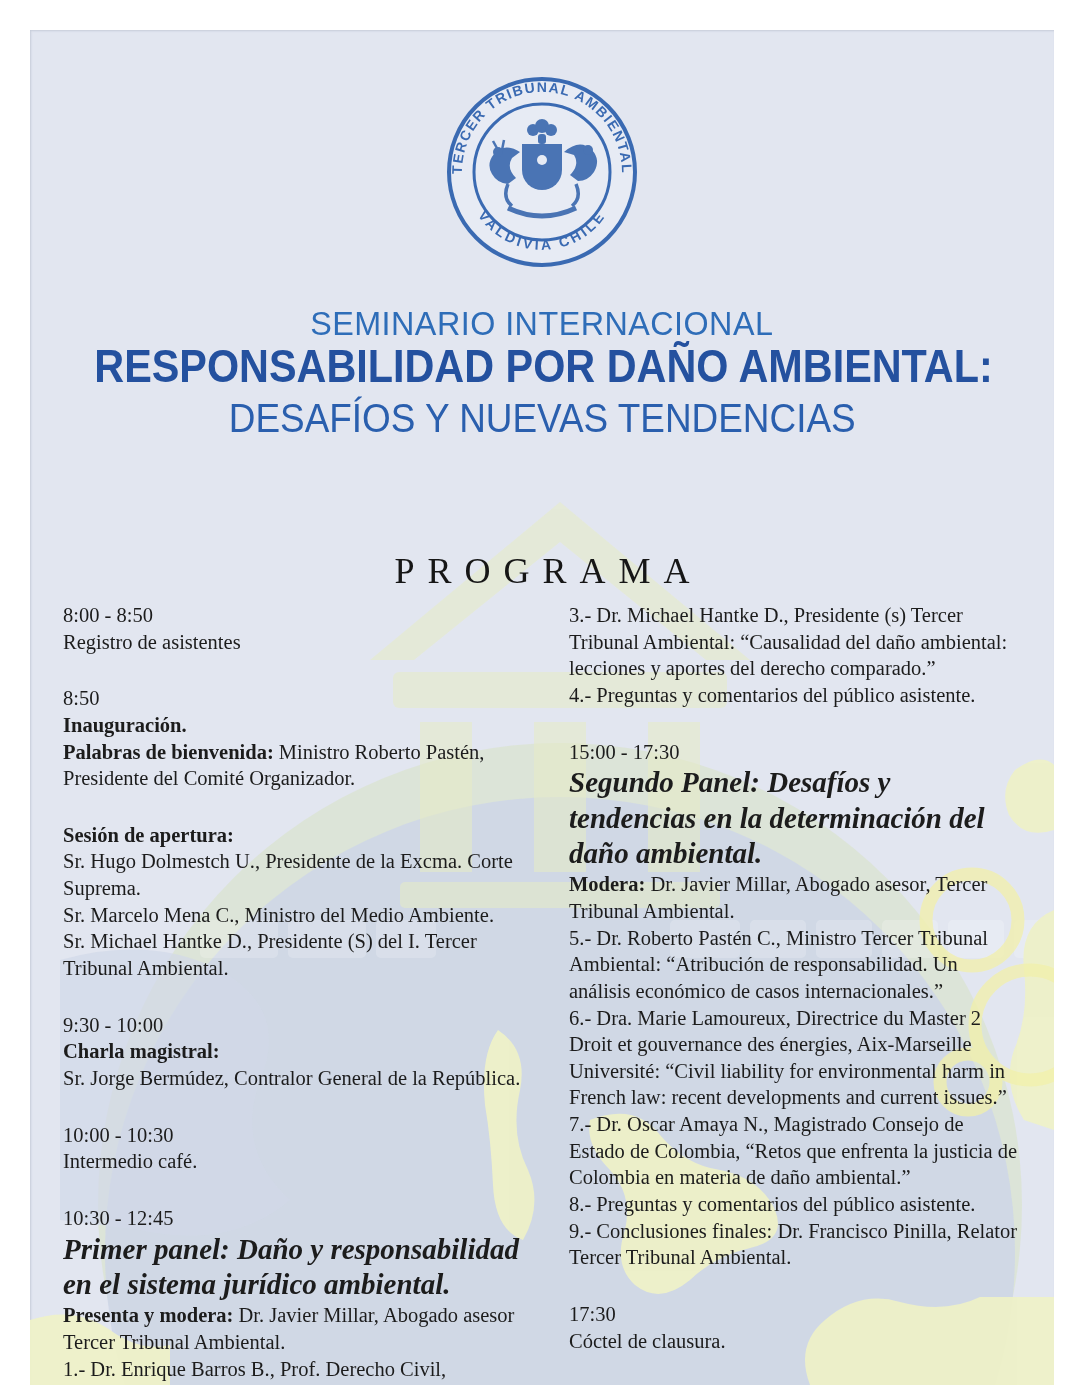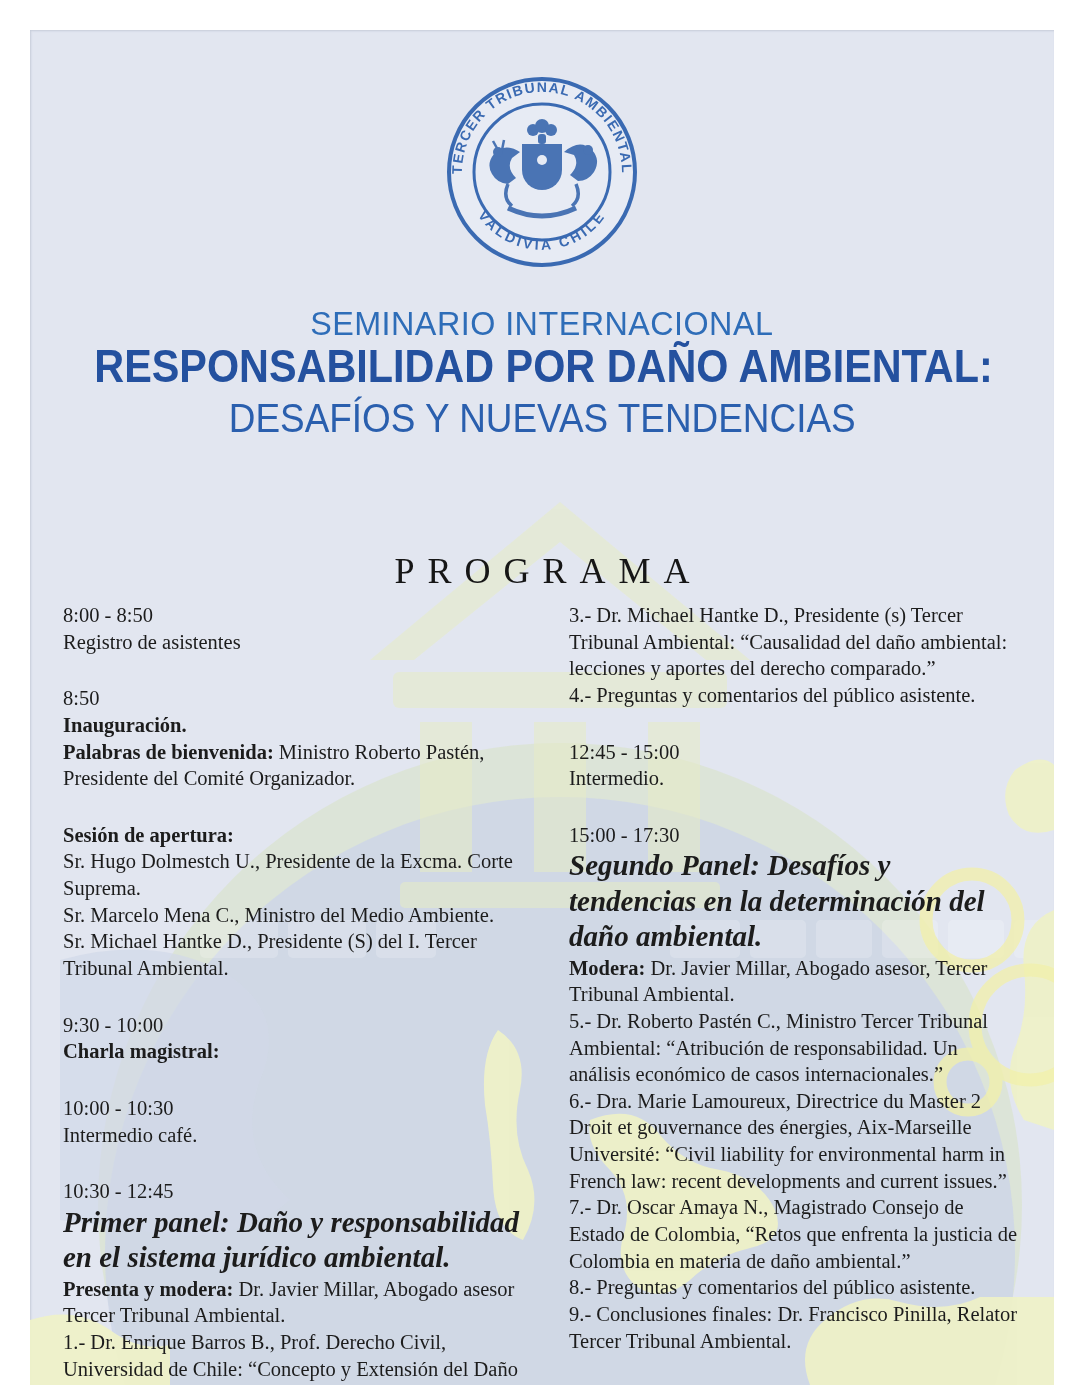--- a/index.html
+++ b/index.html
@@ -131,25 +131,24 @@
     </div>
   </div>
 
   <div class="programa">PROGRAMA</div>
 
   <div class="columns">
     <div class="col left">
         <p class="block"><span>8:00 - 8:50</span><br><span>Registro de asistentes</span></p>
         <p class="block"><span>8:50</span><br><span class="b">Inauguración.</span><br><span class="b">Palabras de bienvenida:</span><span> Ministro Roberto Pastén, Presidente del Comité Organizador.</span></p>
         <p class="block"><span class="b">Sesión de apertura:</span><br><span>Sr. Hugo Dolmestch U., Presidente de la Excma. Corte Suprema.</span><br><span>Sr. Marcelo Mena C., Ministro del Medio Ambiente.</span><br><span>Sr. Michael Hantke D., Presidente (S) del I. Tercer Tribunal Ambiental.</span></p>
-        <p class="block"><span>9:30 - 10:00</span><br><span class="b">Charla magistral:</span><br></p>
+        <p class="block"><span>9:30 - 10:00</span><br><span class="b">Charla magistral:</span><br><span>Sr. Jorge Bermúdez, Contralor General de la República.</span></p>
         <p class="block"><span>10:00 - 10:30</span><br><span>Intermedio café.</span></p>
         <p class="block"><span>10:30 - 12:45</span><br><span class="panelTitle">Primer panel: Daño y responsabilidad en el sistema jurídico ambiental.</span><br><span class="b">Presenta y modera:</span><span> Dr. Javier Millar, Abogado asesor Tercer Tribunal Ambiental.</span><br><span>1.- Dr. Enrique Barros B., Prof. Derecho Civil, Universidad de Chile: “Concepto y Extensión del Daño Ambiental.”</span><br></p>
       </div>
     <div class="col right">
         <p class="block"><span>3.- Dr. Michael Hantke D., Presidente (s) Tercer Tribunal Ambiental: “Causalidad del daño ambiental: lecciones y aportes del derecho comparado.”</span><br><span>4.- Preguntas y comentarios del público asistente.</span></p>
-        <p class="block"><span>12:45 - 15:00</span><br><span>Intermedio.</span></p>
         <p class="block"><span>15:00 - 17:30</span><br><span class="panelTitle">Segundo Panel: Desafíos y tendencias en la determinación del daño ambiental.</span><br><span class="b">Modera:</span><span> Dr. Javier Millar, Abogado asesor, Tercer Tribunal Ambiental.</span><br><span>5.- Dr. Roberto Pastén C., Ministro Tercer Tribunal Ambiental: “Atribución de responsabilidad. Un análisis económico de casos internacionales.”</span><br><span>6.- Dra. Marie Lamoureux, Directrice du Master 2 Droit et gouvernance des énergies, Aix-Marseille Université: “Civil liability for environmental harm in French law: recent developments and current issues.”</span><br><span>7.- Dr. Oscar Amaya N., Magistrado Consejo de Estado de Colombia, “Retos que enfrenta la justicia de Colombia en materia de daño ambiental.”</span><br><span>8.- Preguntas y comentarios del público asistente.</span><br><span>9.- Conclusiones finales: Dr. Francisco Pinilla, Relator Tercer Tribunal Ambiental.</span></p>
         <p class="block"><span>17:30</span><br><span>Cóctel de clausura.</span></p>
       </div>
   </div>
 
 </div>
 
 </body></html>

